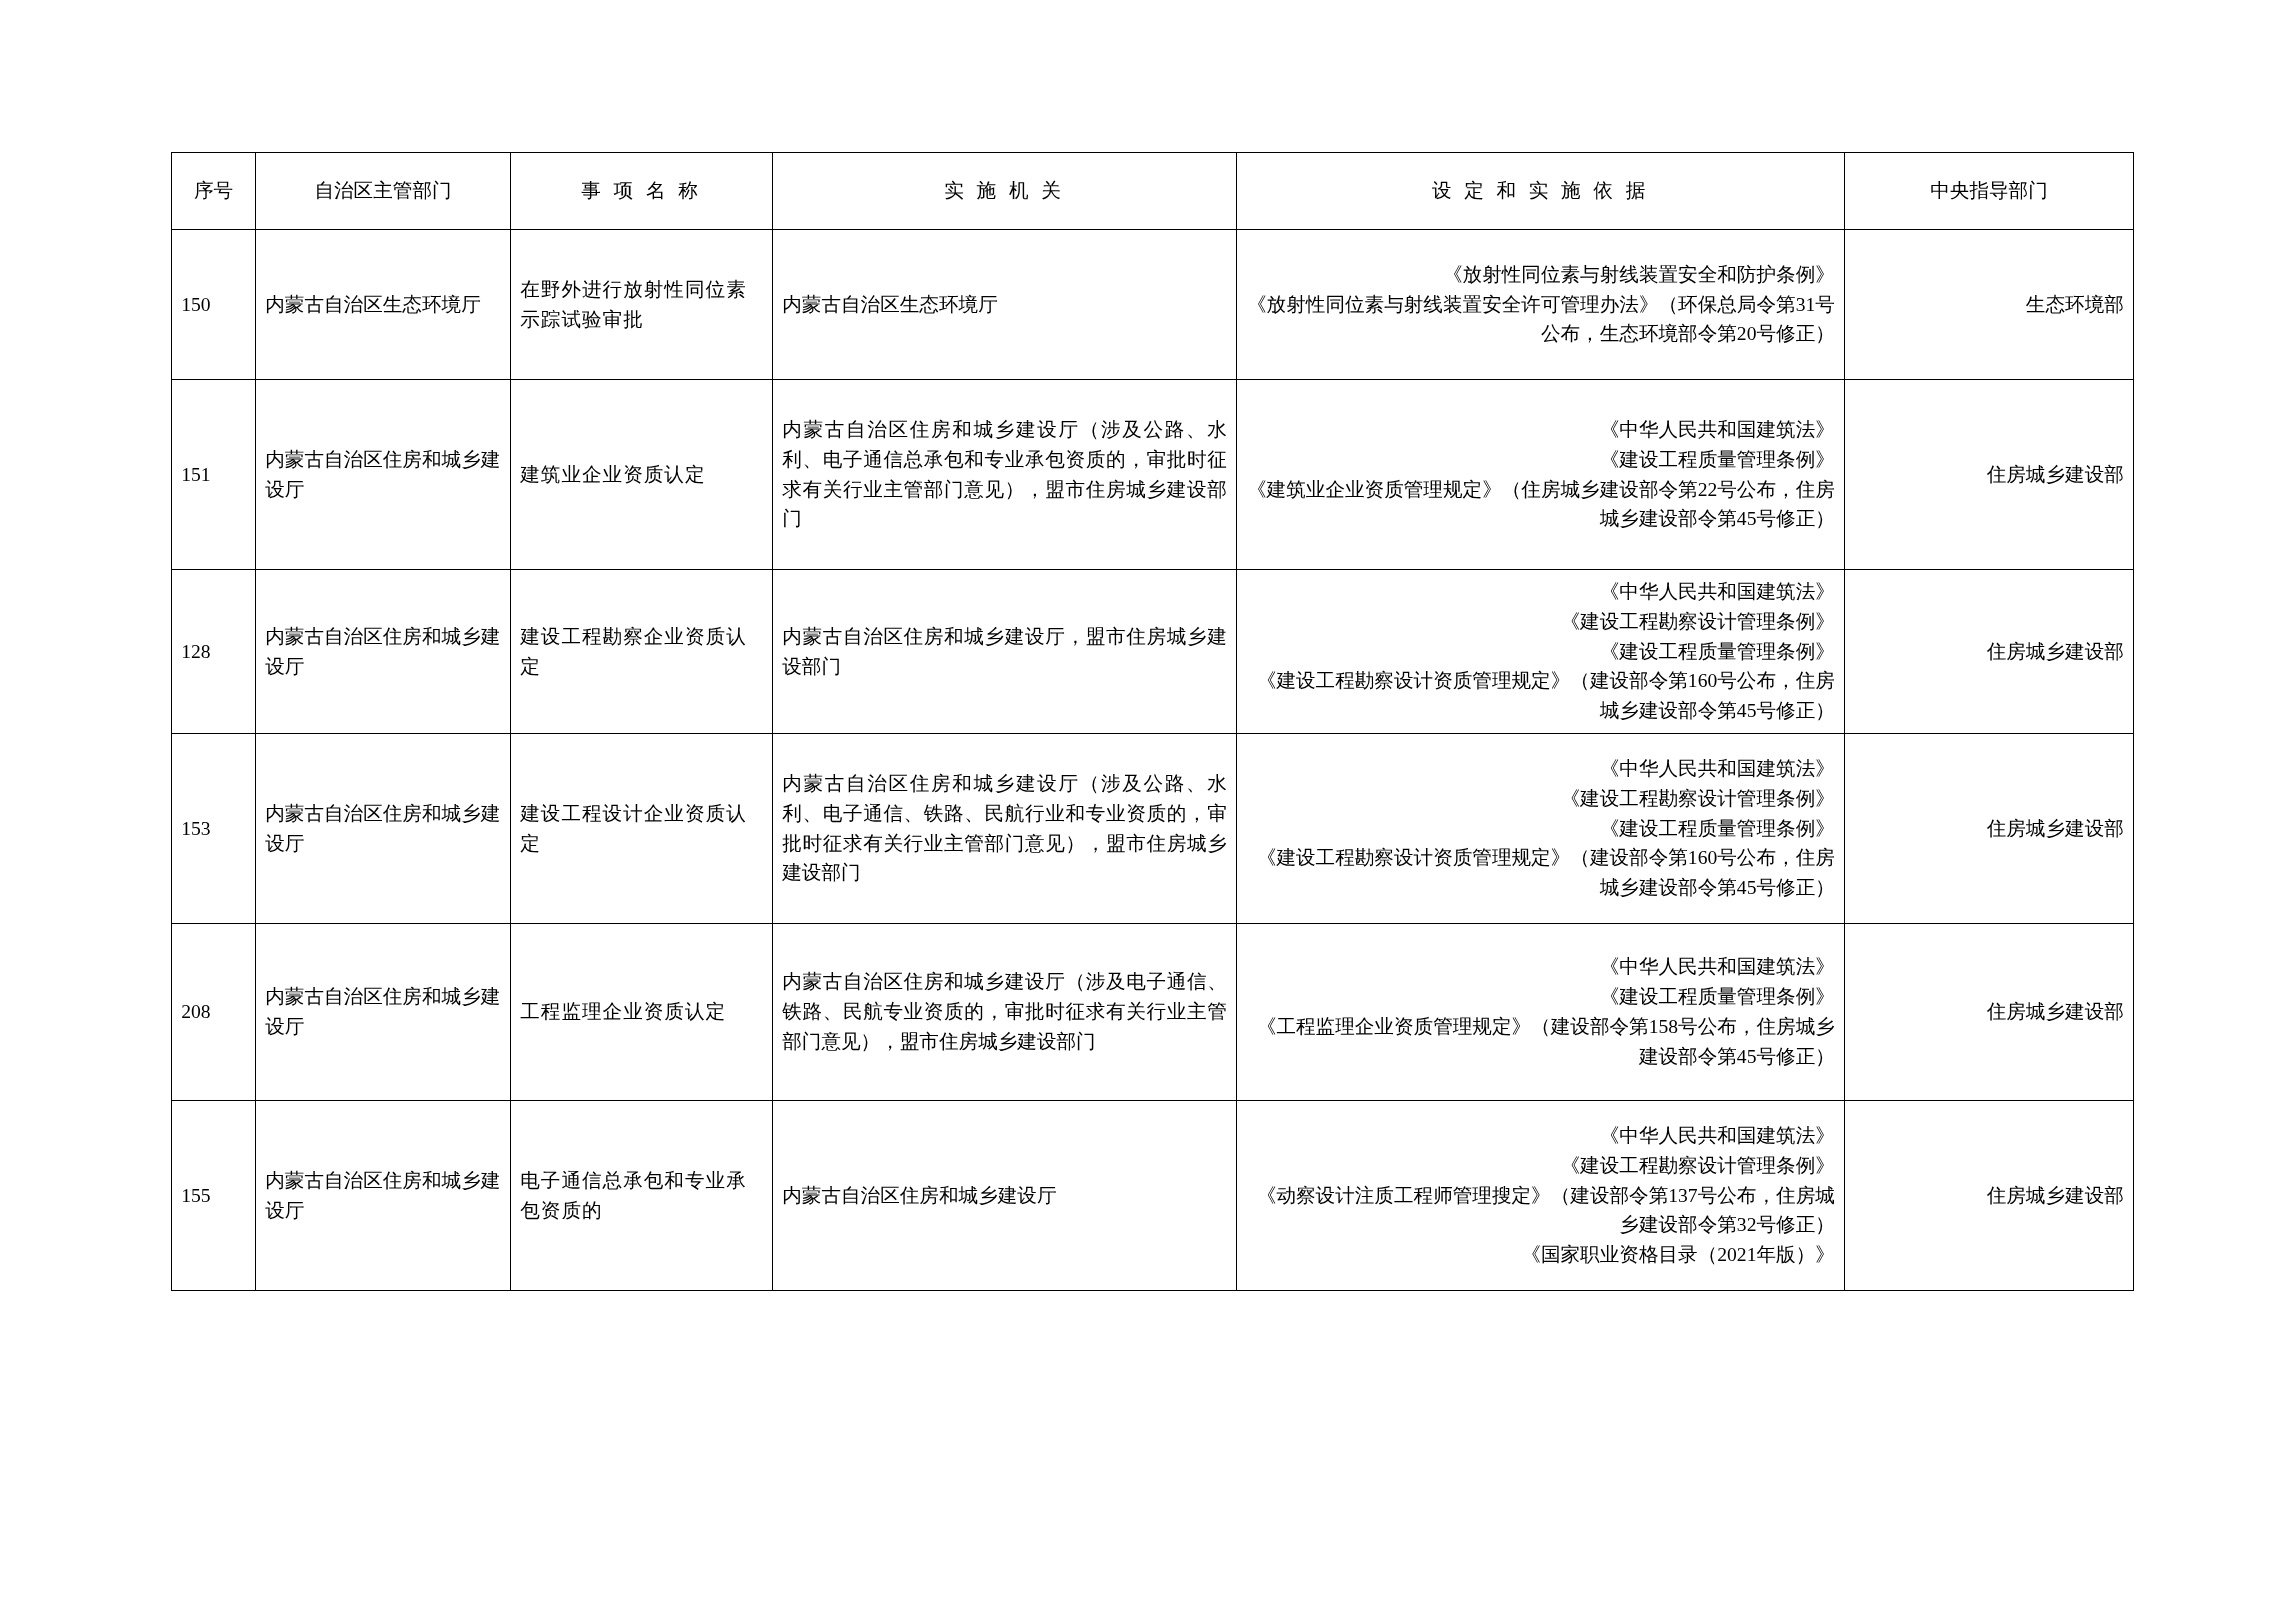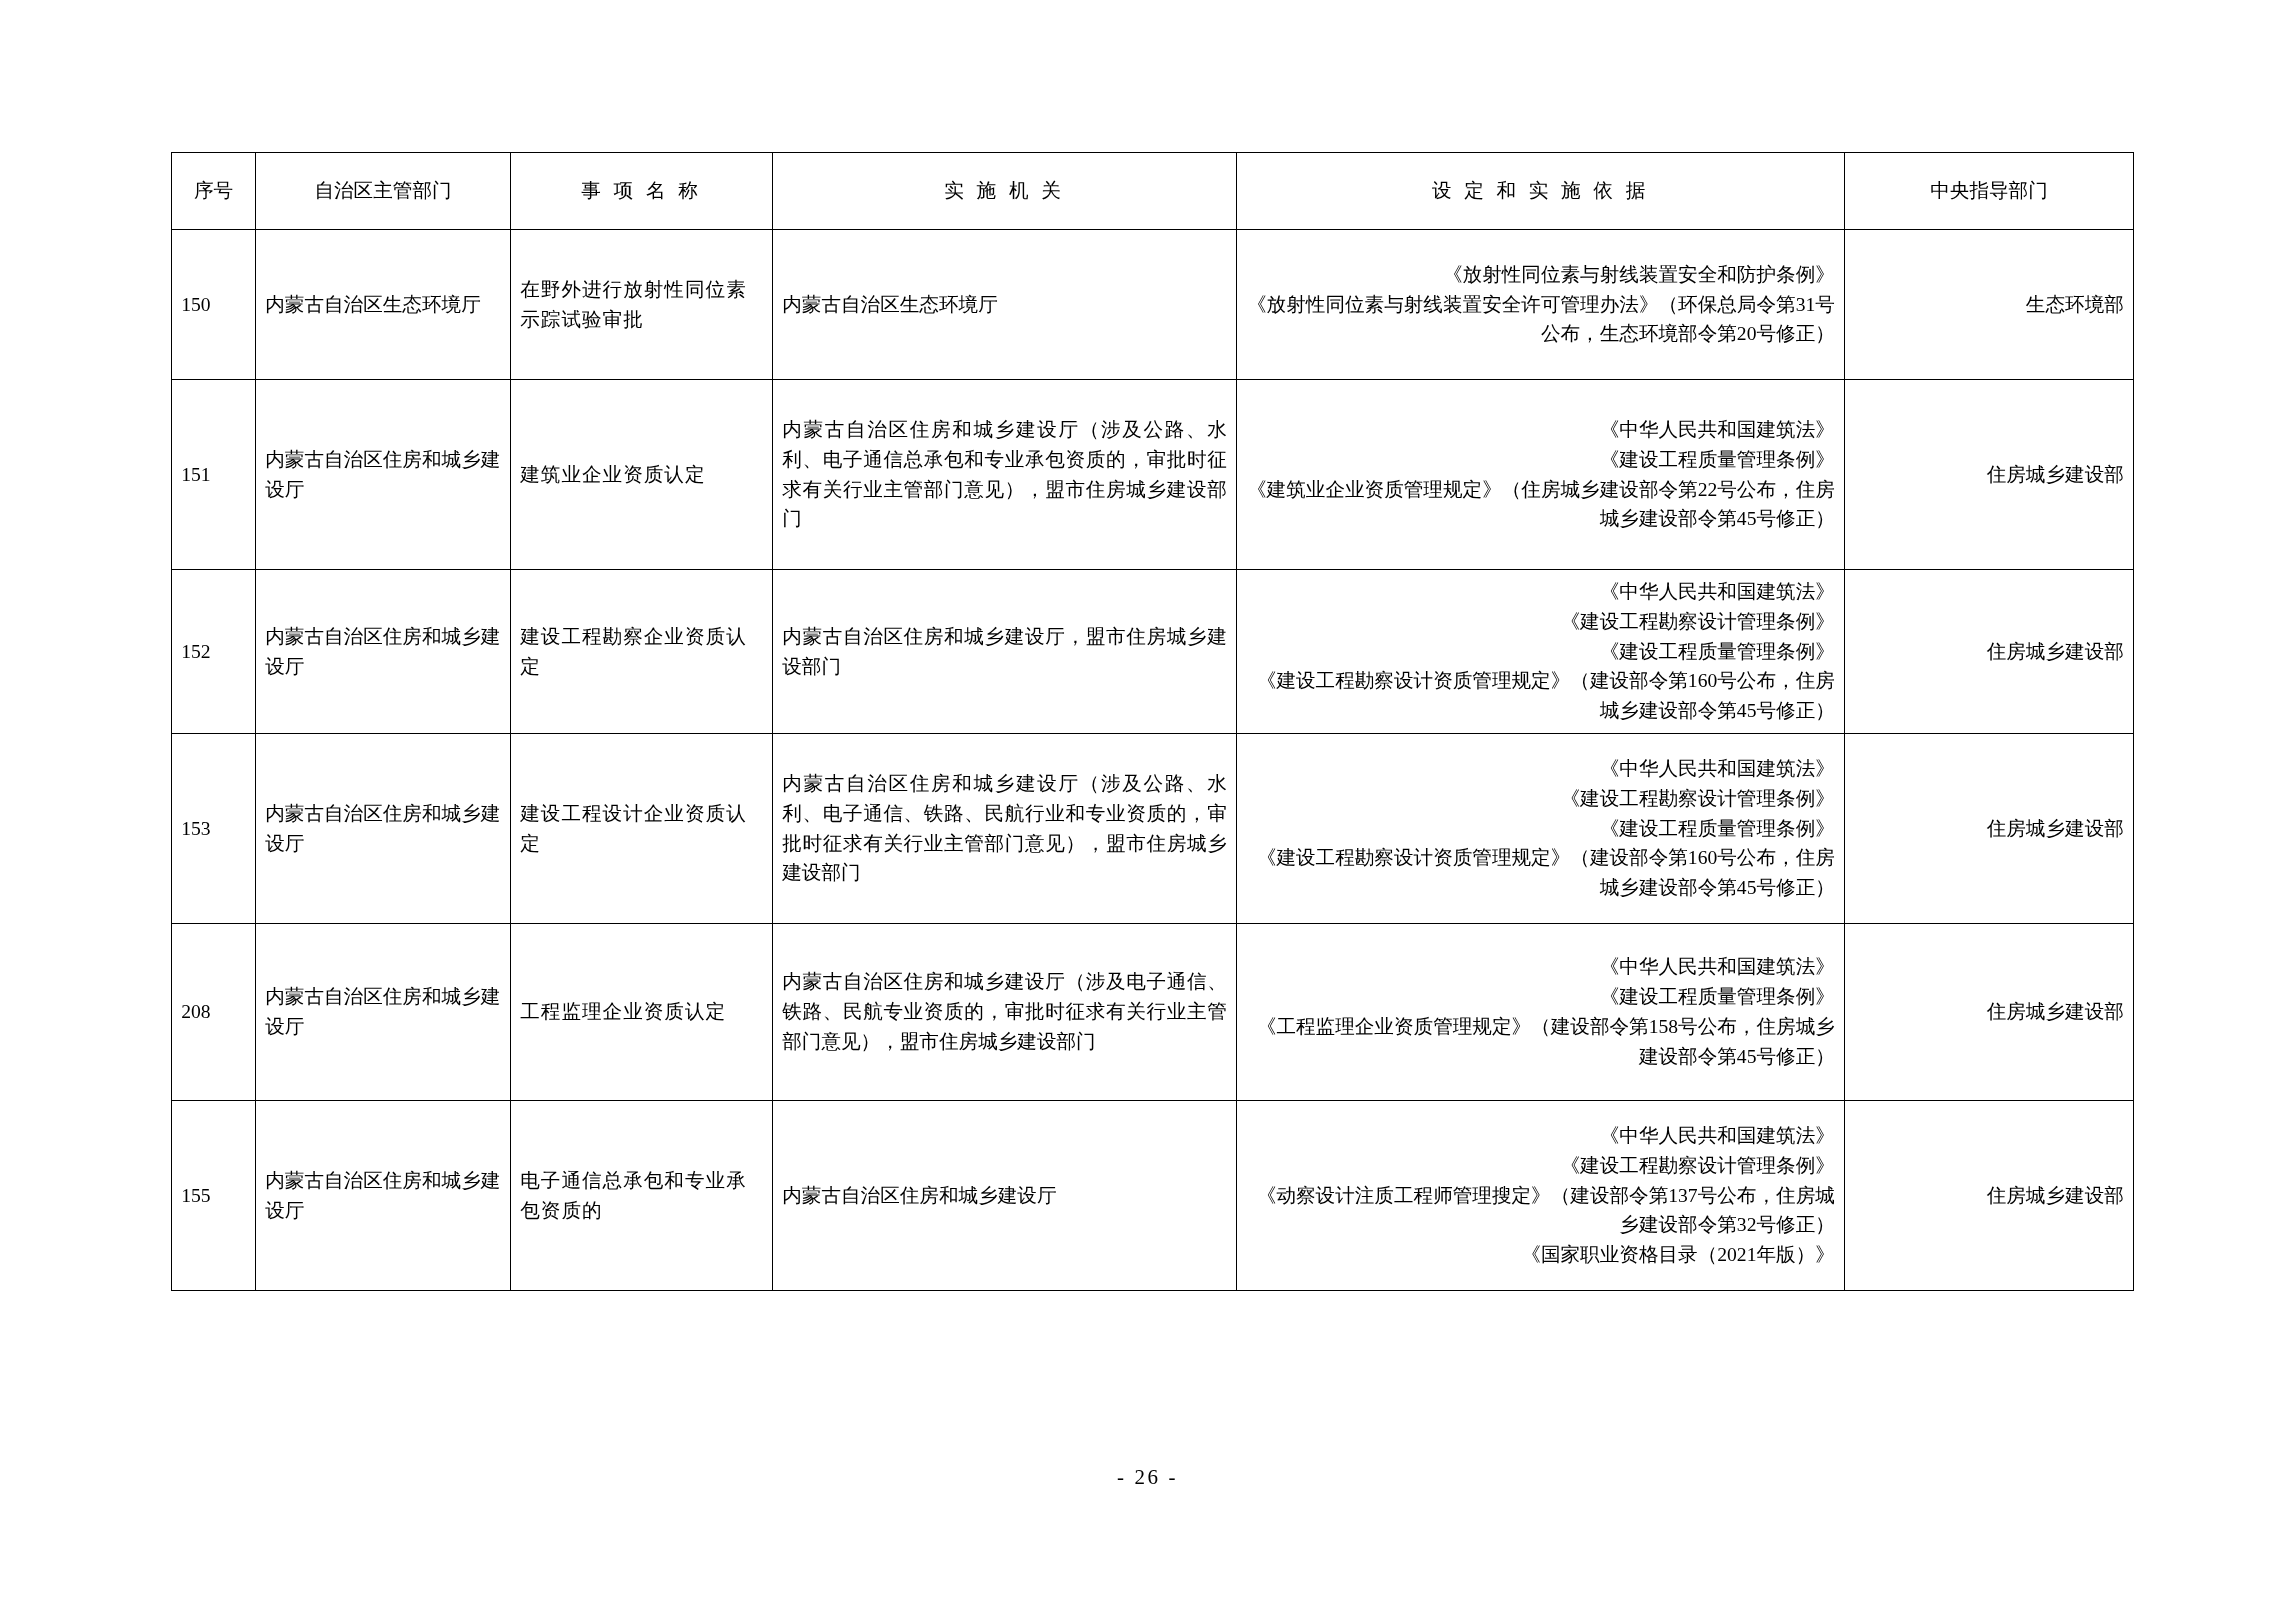--- a/index.html
+++ b/index.html
@@ -151,21 +151,21 @@
           <td class="org">内蒙古自治区住房和城乡建设厅（涉及公路、水利、电子通信总承包和专业承包资质的，审批时征求有关行业主管部门意见），盟市住房城乡建设部门</td>
           <td class="basis">
             <div class="basis-line">《中华人民共和国建筑法》</div>
             <div class="basis-line">《建设工程质量管理条例》</div>
             <div class="basis-line">《建筑业企业资质管理规定》（住房城乡建设部令第22号公布，住房城乡建设部令第45号修正）</div>
           </td>
           <td class="central">住房城乡建设部</td>
         </tr>
 
         <tr class="rowh-152">
-          <td class="num">152</td>
+          <td class="num">128</td>
           <td class="dept">内蒙古自治区住房和城乡建设厅</td>
           <td class="item">建设工程勘察企业资质认定</td>
           <td class="org">内蒙古自治区住房和城乡建设厅，盟市住房城乡建设部门</td>
           <td class="basis">
             <div class="basis-line">《中华人民共和国建筑法》</div>
             <div class="basis-line">《建设工程勘察设计管理条例》</div>
             <div class="basis-line">《建设工程质量管理条例》</div>
             <div class="basis-line">《建设工程勘察设计资质管理规定》（建设部令第160号公布，住房城乡建设部令第45号修正）</div>
           </td>
           <td class="central">住房城乡建设部</td>
@@ -209,16 +209,15 @@
             <div class="basis-line">《动察设计注质工程师管理搜定》（建设部令第137号公布，住房城乡建设部令第32号修正）</div>
             <div class="basis-line">《国家职业资格目录（2021年版）》</div>
           </td>
           <td class="central">住房城乡建设部</td>
         </tr>
 
       </tbody>
     </table>
   </div>
 
-  <div class="pagenum">- 26 -</div>
 
 </div>
 
 
 </body></html>

